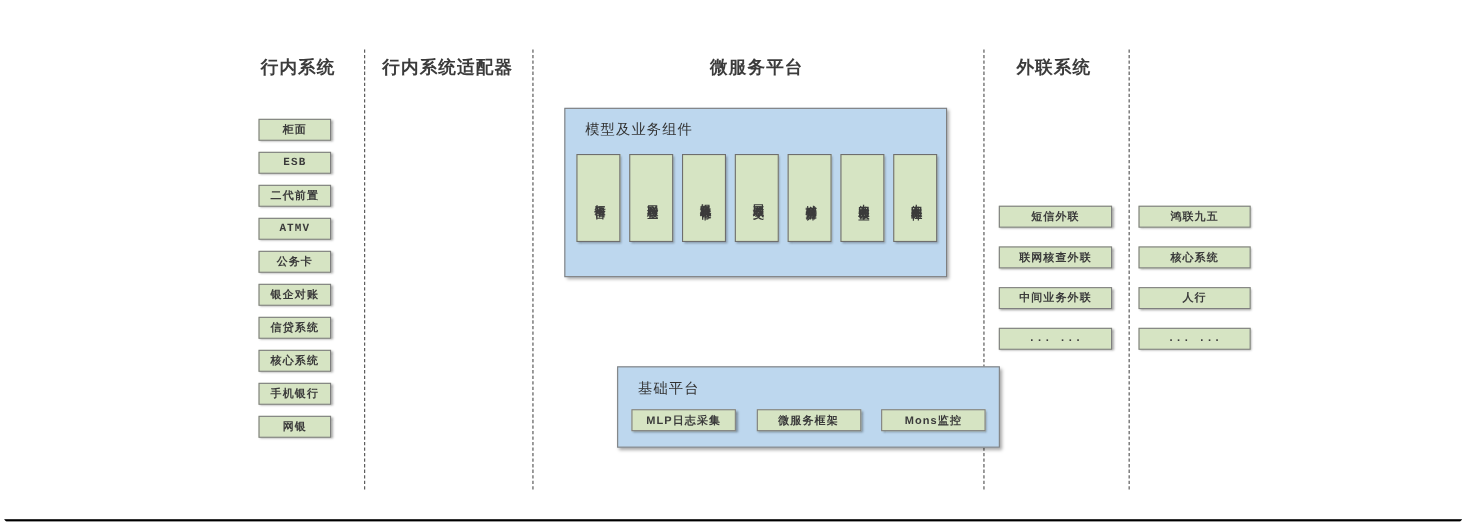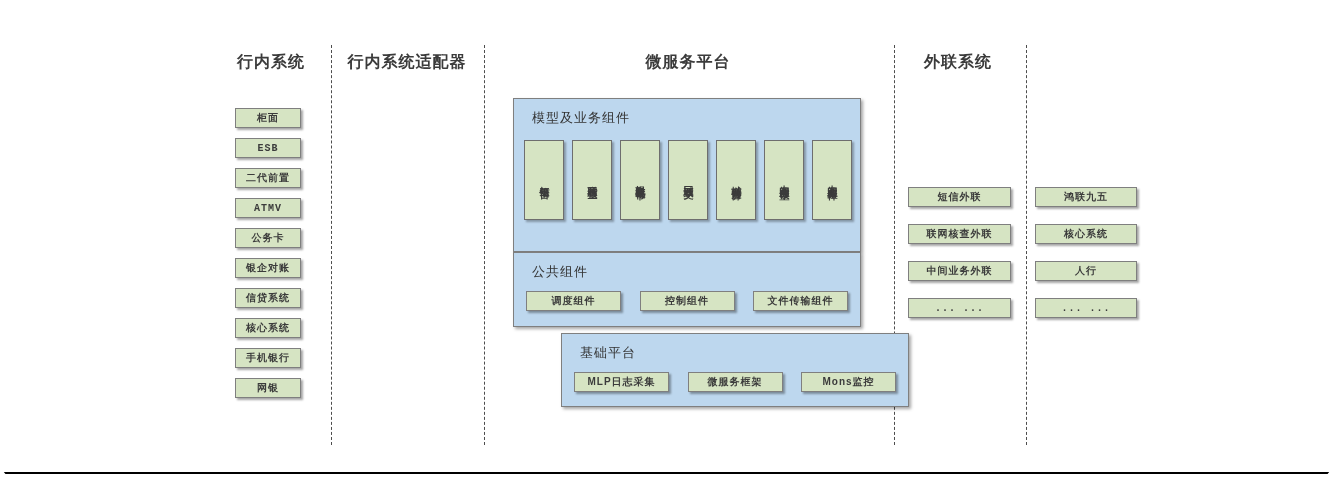--- a/index.html
+++ b/index.html
@@ -91,28 +91,20 @@
         <div class="vbox">短信平台</div>
         <div class="vbox">联网核查</div>
         <div class="vbox">银联及银行卡</div>
         <div class="vbox">同城票交</div>
         <div class="vbox">城商行清算</div>
         <div class="vbox">中间业务模型</div>
         <div class="vbox">中间业务组件</div>
       </div>
   </div>
 
-  <div class="platform-container" style="left:513px;top:252px;width:348px;height:75px;">
-    <div class="container-title">公共组件</div>
-    <div class="hbox-row">
-        <div class="sys-box">调度组件</div>
-        <div class="sys-box">控制组件</div>
-        <div class="sys-box">文件传输组件</div>
-      </div>
-  </div>
 
   <div class="platform-container" style="left:513px;top:333px;width:348px;height:74px;margin-left:48px;">
     <div class="container-title">基础平台</div>
     <div class="hbox-row">
         <div class="sys-box">MLP日志采集</div>
         <div class="sys-box">微服务框架</div>
         <div class="sys-box">Mons监控</div>
       </div>
   </div>
 

